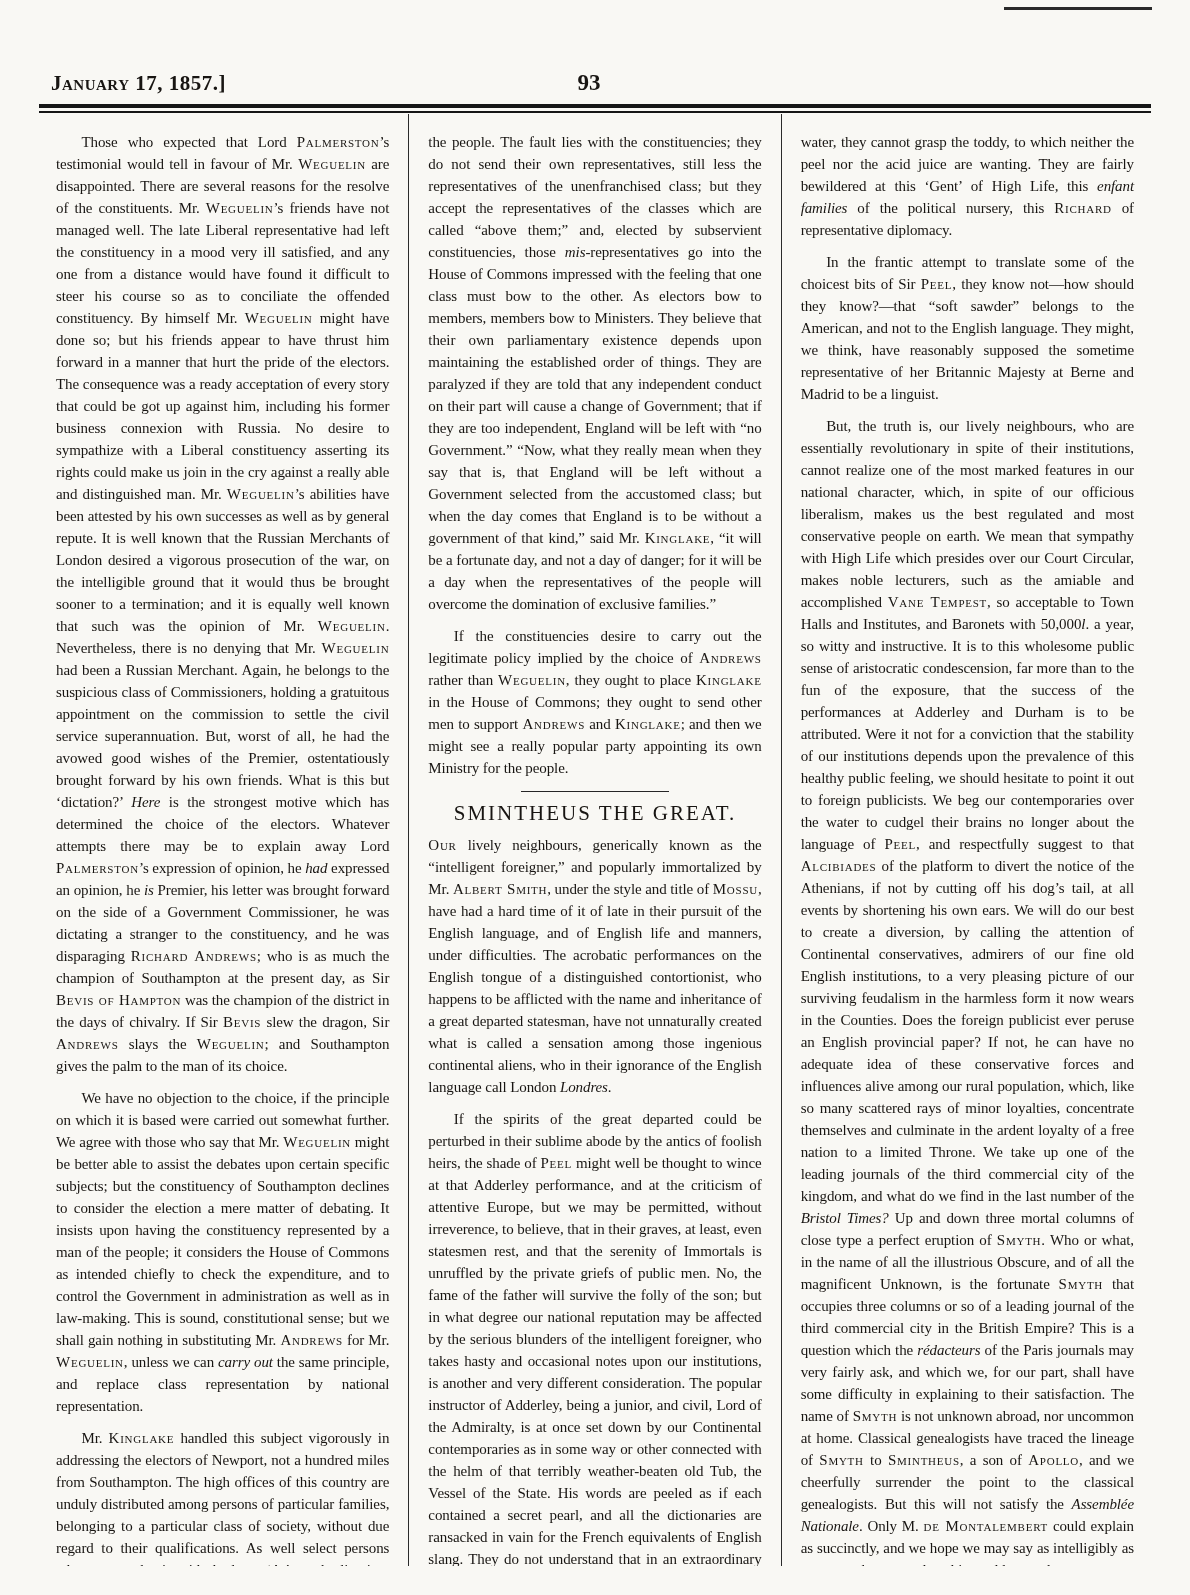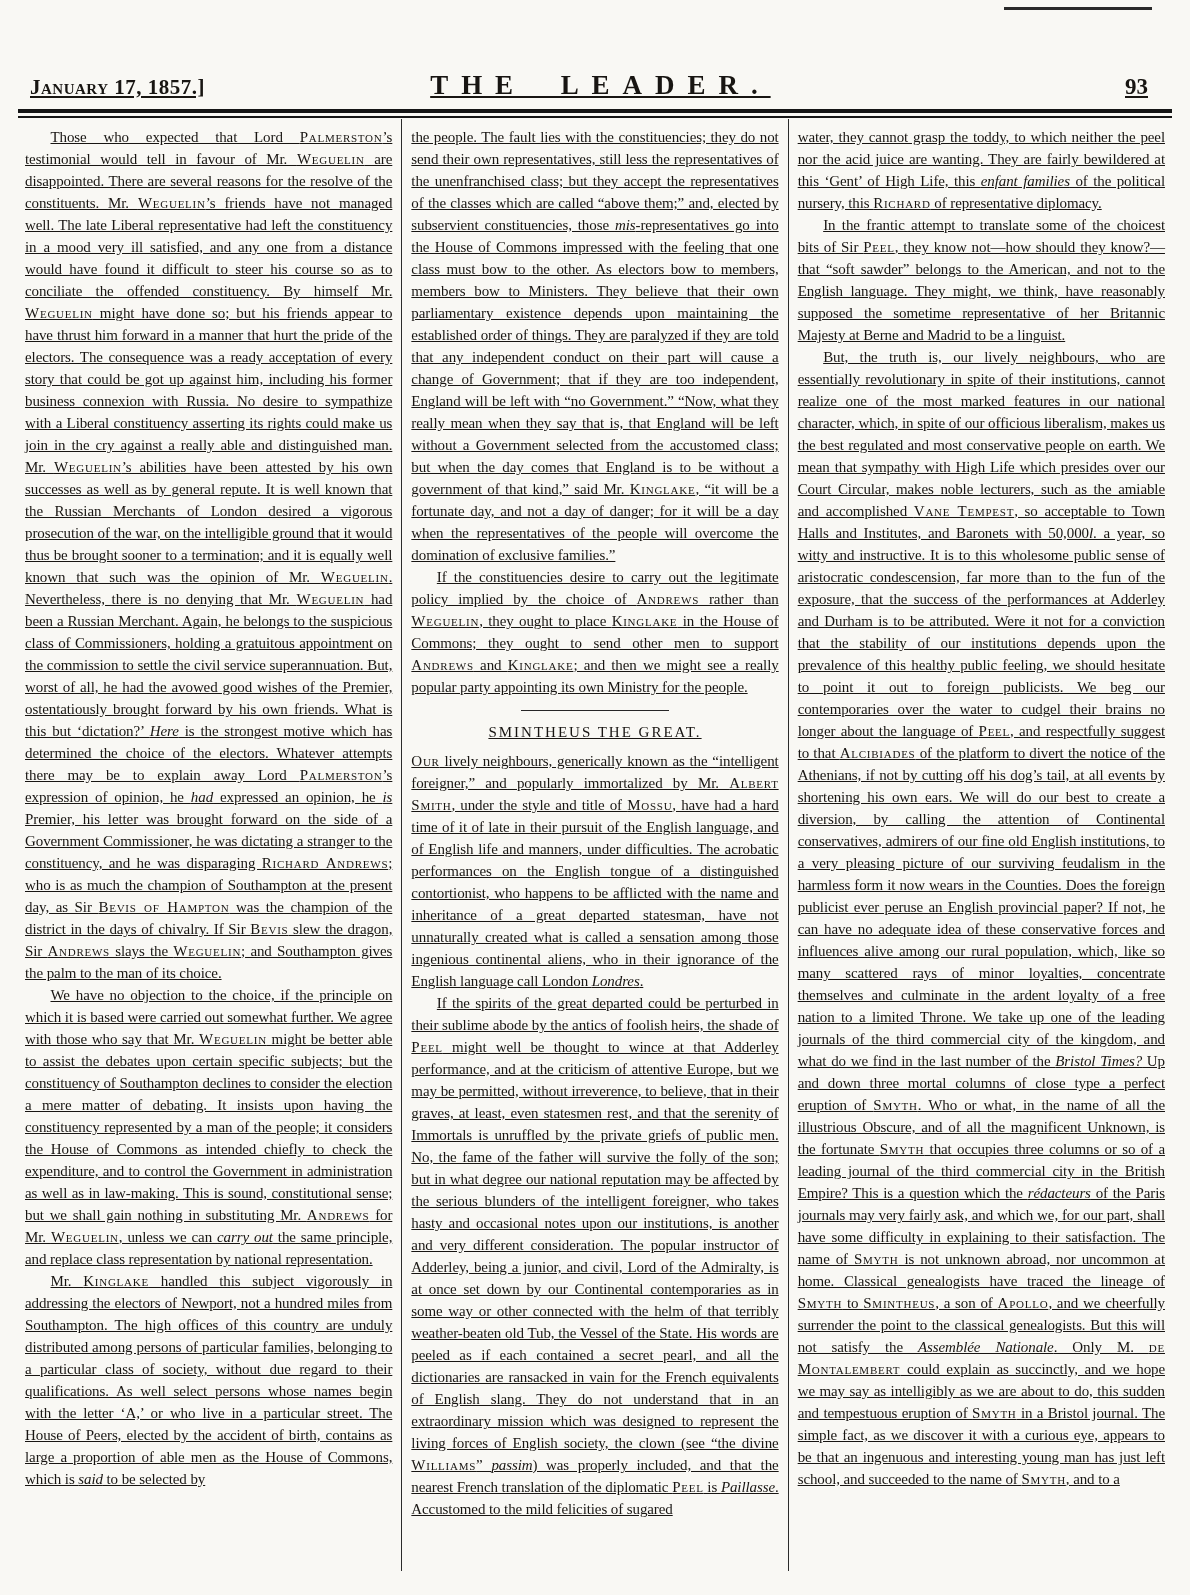--- a/index.html
+++ b/index.html
@@ -8,21 +8,21 @@
     background:#f9f8f4;
     color:#181512;
     font-family:"Liberation Serif", serif;
     overflow:hidden;
     position:relative;
   }
   .top-mark{
     position:absolute;top:7px;right:38px;width:148px;
     border-top:3px solid #2a2a2a;
   }
-  .page{padding:0 16px;text-decoration:underline;}
+  .page{padding:0 37px;}
   .masthead{
     display:grid;grid-template-columns:1fr auto 1fr;align-items:baseline;
     padding:70px 14px 8px 14px;
   }
   .mast-date{
     font-variant:small-caps;font-weight:700;font-size:21px;letter-spacing:.5px;
     justify-self:start;
   }
   .mast-title{
     font-weight:700;font-size:27px;letter-spacing:.48em;word-spacing:.55em;
@@ -45,42 +45,41 @@
   }
   .col{
     flex:1 1 0;
     padding:7px 9px 0 9px;
     text-align:justify;
     font-size:15px;
     line-height:22px;
     letter-spacing:-0.1px;
   }
   .col + .col{border-left:1.5px solid #2b2b2b;}
-  p.para{margin:0;text-indent:1.7em;}
+  p.para{margin:10px;text-indent:1.7em;}
   p.no-indent{text-indent:0;}
   .sc{font-variant:small-caps;letter-spacing:.05em;}
   .sep-rule{
     width:148px;border:0;border-top:1.5px solid #262626;
     margin:12px auto 10px auto;
   }
   .article-heading{
     text-align:center;text-indent:0;margin:0 0 7px 0;
-    font-size:15px;font-weight:400;letter-spacing:2px;
+    font-size:21px;font-weight:400;letter-spacing:2px;
   }
 </style>
 </head>
 <body>
 
 <div class="top-mark"></div>
 
 <div class="page">
 
   <div class="masthead">
     <div class="mast-date">January 17, 1857.]</div>
-    <div class="mast-title">THE LEADER.</div>
     <div class="mast-page">93</div>
   </div>
 
   <div class="rule-double"></div>
 
   <div class="columns">
 
     <div class="col">
       <p class="para">Those who expected that Lord <span class="sc">Palmerston</span>’s testimonial would tell in favour of Mr. <span class="sc">Weguelin</span> are disappointed.  There are several reasons for the resolve of the constituents.  Mr. <span class="sc">Weguelin</span>’s friends have not managed well.  The late Liberal representative had left the constituency in a mood very ill satisfied, and any one from a distance would have found it difficult to steer his course so as to conciliate the offended constituency.  By himself Mr. <span class="sc">Weguelin</span> might have done so; but his friends appear to have thrust him forward in a manner that hurt the pride of the electors.  The consequence was a ready acceptation of every story that could be got up against him, including his former business connexion with Russia.  No desire to sympathize with a Liberal constituency asserting its rights could make us join in the cry against a really able and distinguished man.  Mr. <span class="sc">Weguelin</span>’s abilities have been attested by his own successes as well as by general repute.  It is well known that the Russian Merchants of London desired a vigorous prosecution of the war, on the intelligible ground that it would thus be brought sooner to a termination; and it is equally well known that such was the opinion of Mr. <span class="sc">Weguelin</span>.  Nevertheless, there is no denying that Mr. <span class="sc">Weguelin</span> had been a Russian Merchant.  Again, he belongs to the suspicious class of Commissioners, holding a gratuitous appointment on the commission to settle the civil service superannuation.  But, worst of all, he had the avowed good wishes of the Premier, ostentatiously brought forward by his own friends. What is this but ‘dictation?’  <i>Here</i> is the strongest motive which has determined the choice of the electors.  Whatever attempts there may be to explain away Lord <span class="sc">Palmerston</span>’s expression of opinion, he <i>had</i> expressed an opinion, he <i>is</i> Premier, his letter was brought forward on the side of a Government Commissioner, he was dictating a stranger to the constituency, and he was disparaging <span class="sc">Richard Andrews</span>; who is as much the champion of Southampton at the present day, as Sir <span class="sc">Bevis of Hampton</span> was the champion of the district in the days of chivalry.  If Sir <span class="sc">Bevis</span> slew the dragon, Sir <span class="sc">Andrews</span> slays the <span class="sc">Weguelin</span>; and Southampton gives the palm to the man of its choice.</p>
       <p class="para">We have no objection to the choice, if the principle on which it is based were carried out somewhat further.  We agree with those who say that Mr. <span class="sc">Weguelin</span> might be better able to assist the debates upon certain specific subjects; but the constituency of Southampton declines to consider the election a mere matter of debating.  It insists upon having the constituency represented by a man of the people; it considers the House of Commons as intended chiefly to check the expenditure, and to control the Government in administration as well as in law-making. This is sound, constitutional sense; but we shall gain nothing in substituting Mr. <span class="sc">Andrews</span> for Mr. <span class="sc">Weguelin</span>, unless we can <i>carry out</i> the same principle, and replace class representation by national representation.</p>

